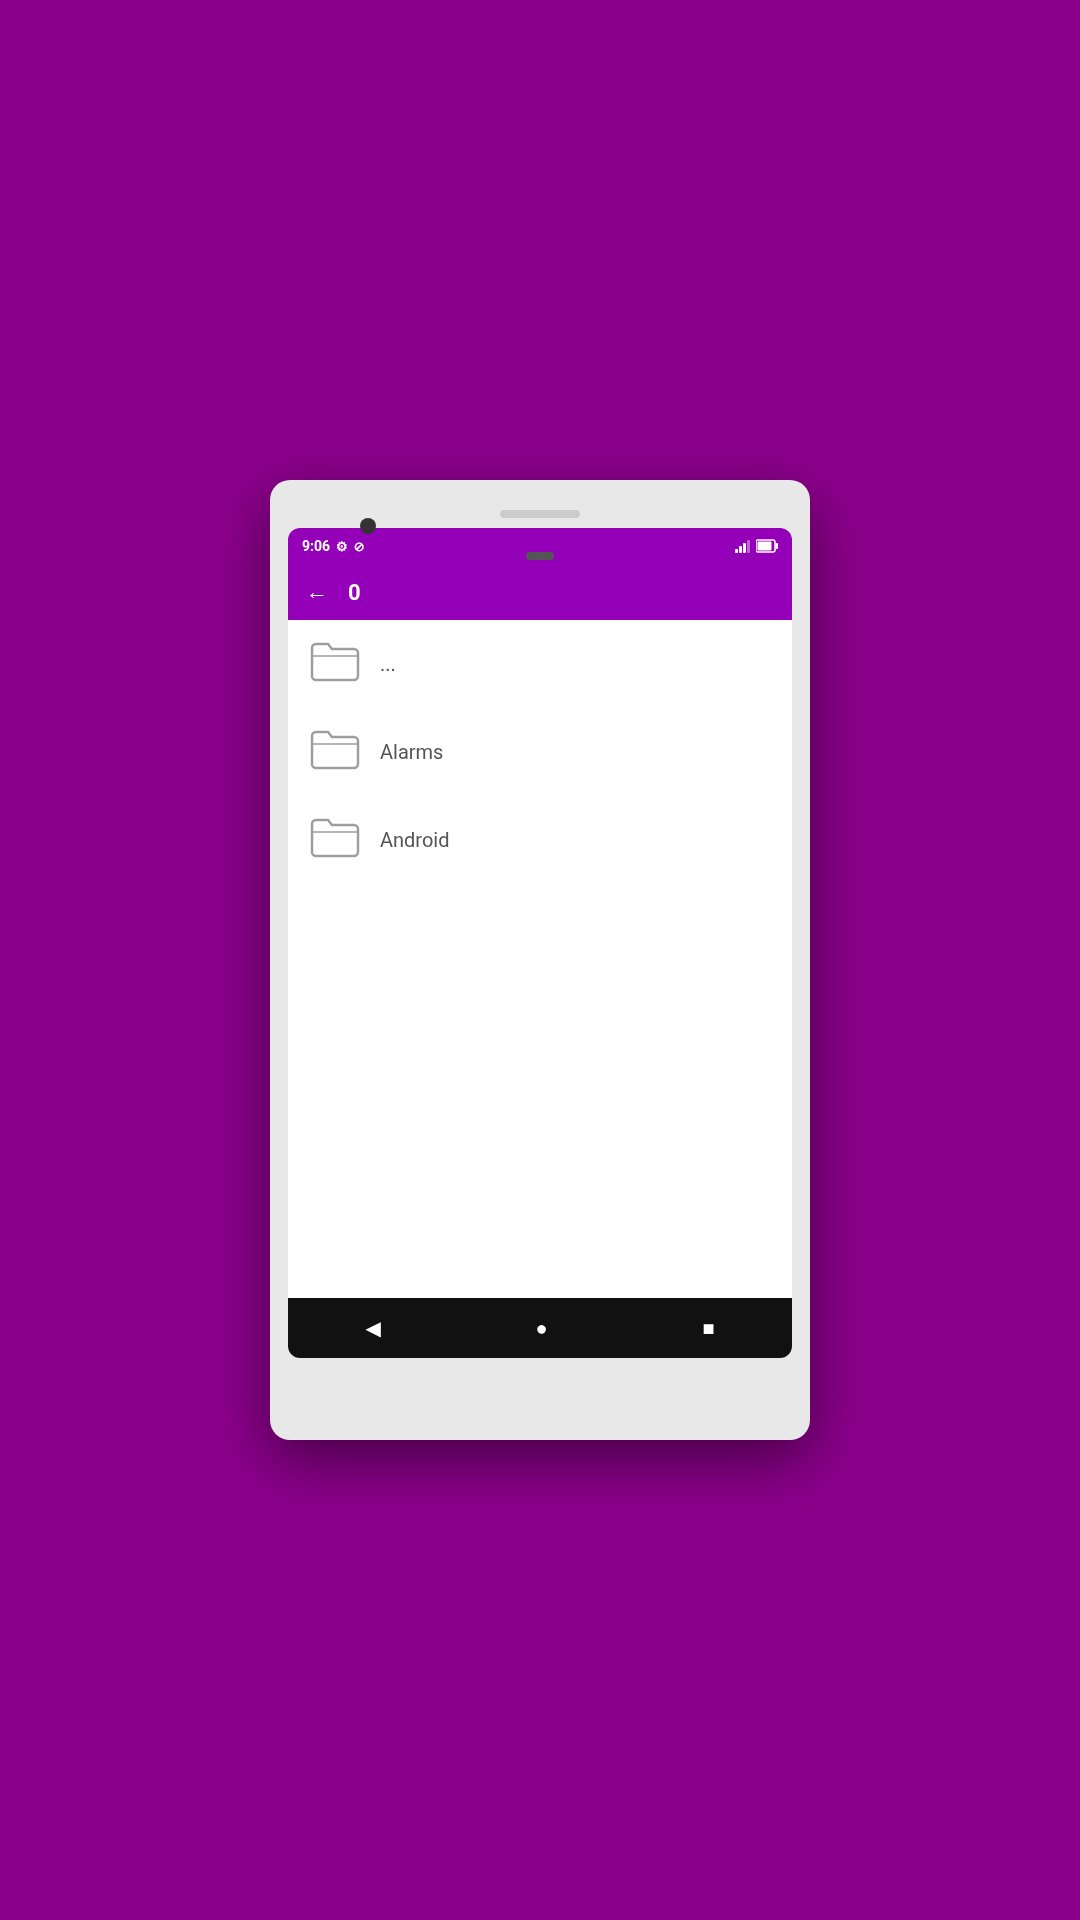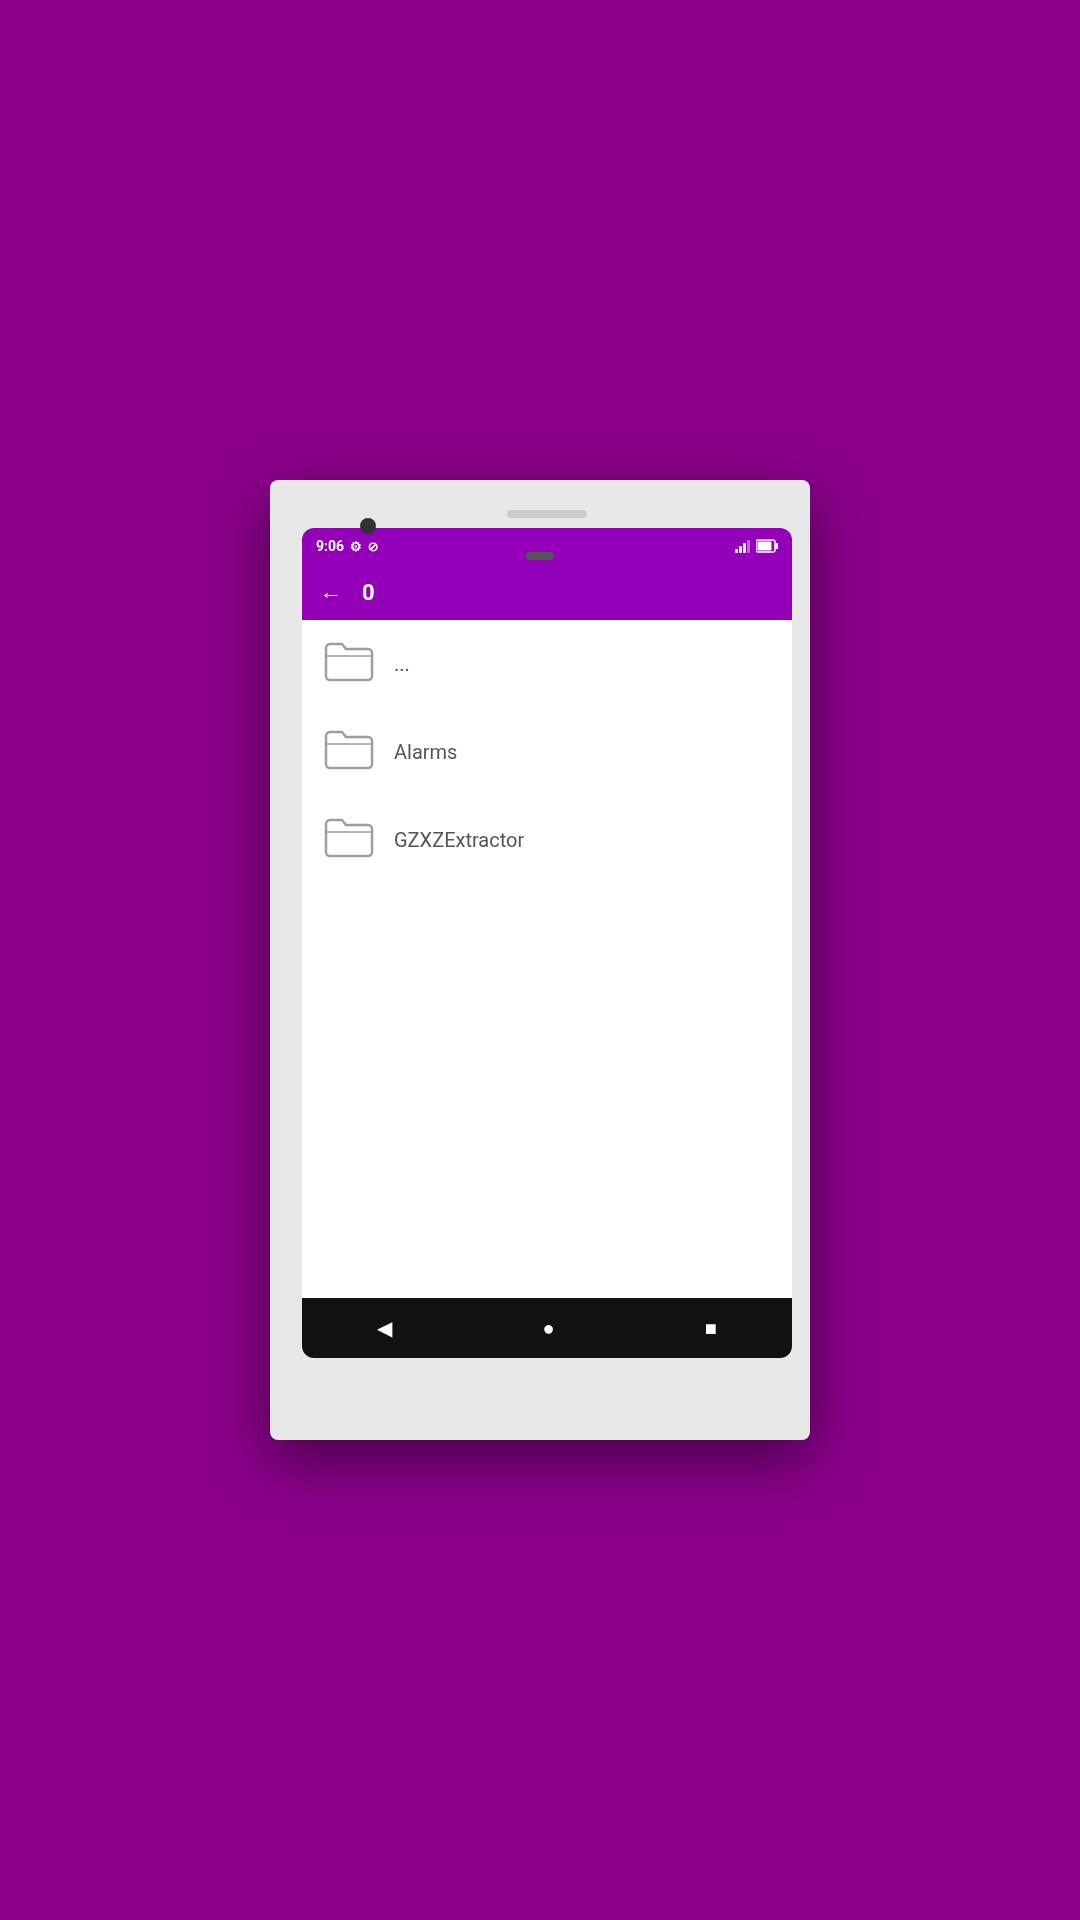--- a/index.html
+++ b/index.html
@@ -10,22 +10,22 @@
       justify-content: center;
       align-items: center;
       min-height: 100vh;
       font-family: 'Roboto', Arial, sans-serif;
     }
 
     .phone-frame {
       width: 540px;
       height: 960px;
       background: #e8e8e8;
-      border-radius: 8px;
-      padding: 30px 18px 20px 32px;
+      border-radius: 20px;
+      padding: 30px 18px 20px 18px;
       position: relative;
       box-shadow: 0 20px 60px rgba(0,0,0,0.5);
     }
 
     .phone-top {
       display: flex;
       justify-content: center;
       align-items: center;
       margin-bottom: 10px;
     }
@@ -245,21 +245,21 @@
     </div>
           <span class="file-name">Alarms</span>
         </div>
         <div class="file-item">
           <div class="folder-icon">
       <svg class="folder-svg" viewBox="0 0 52 44" fill="none" xmlns="http://www.w3.org/2000/svg">
         <path d="M4 10 C4 7.8 5.8 6 8 6 L20 6 L24 11 L46 11 C48.2 11 50 12.8 50 15 L50 38 C50 40.2 48.2 42 46 42 L8 42 C5.8 42 4 40.2 4 38 Z" fill="none" stroke="#9e9e9e" stroke-width="2.5"></path>
         <path d="M4 18 L50 18" stroke="#9e9e9e" stroke-width="1.5"></path>
       </svg>
     </div>
-          <span class="file-name">GZXZExtractor</span>
+          <span class="file-name">Android</span>
         </div>
       </div>
 
     <div class="nav-bar">
       <button class="nav-button">◀</button>
       <button class="nav-button">●</button>
       <button class="nav-button">■</button>
     </div>
 
   </div>

